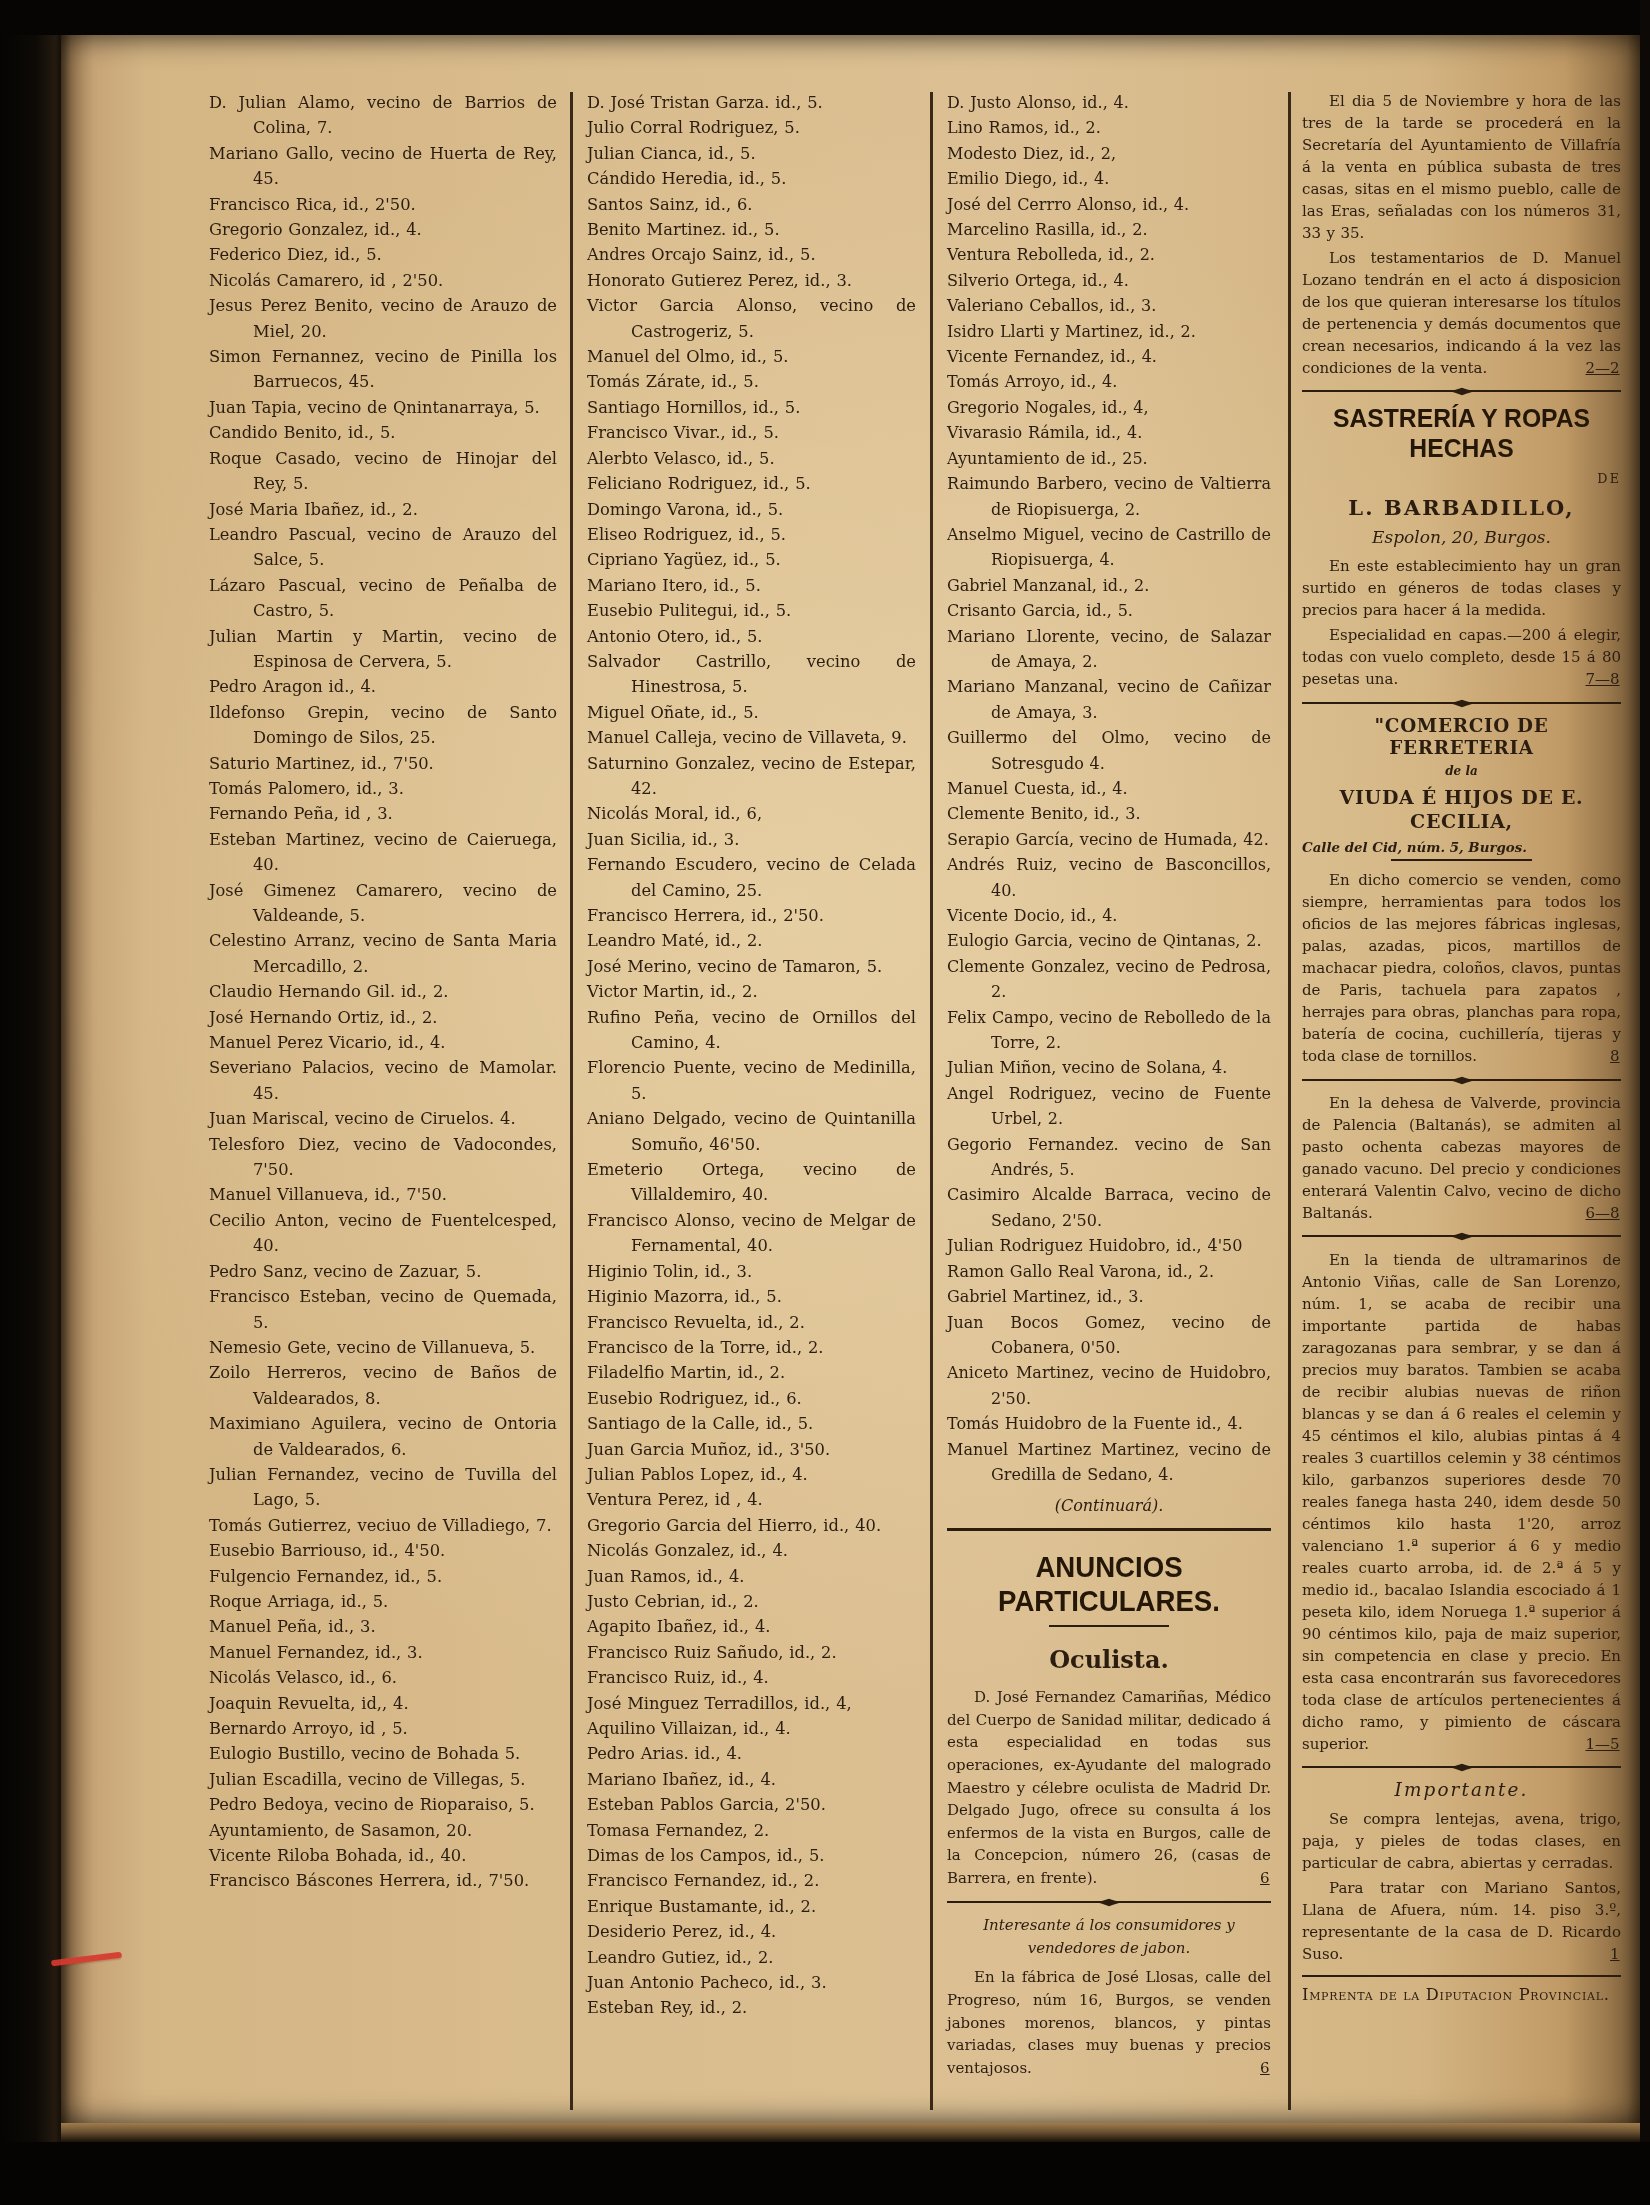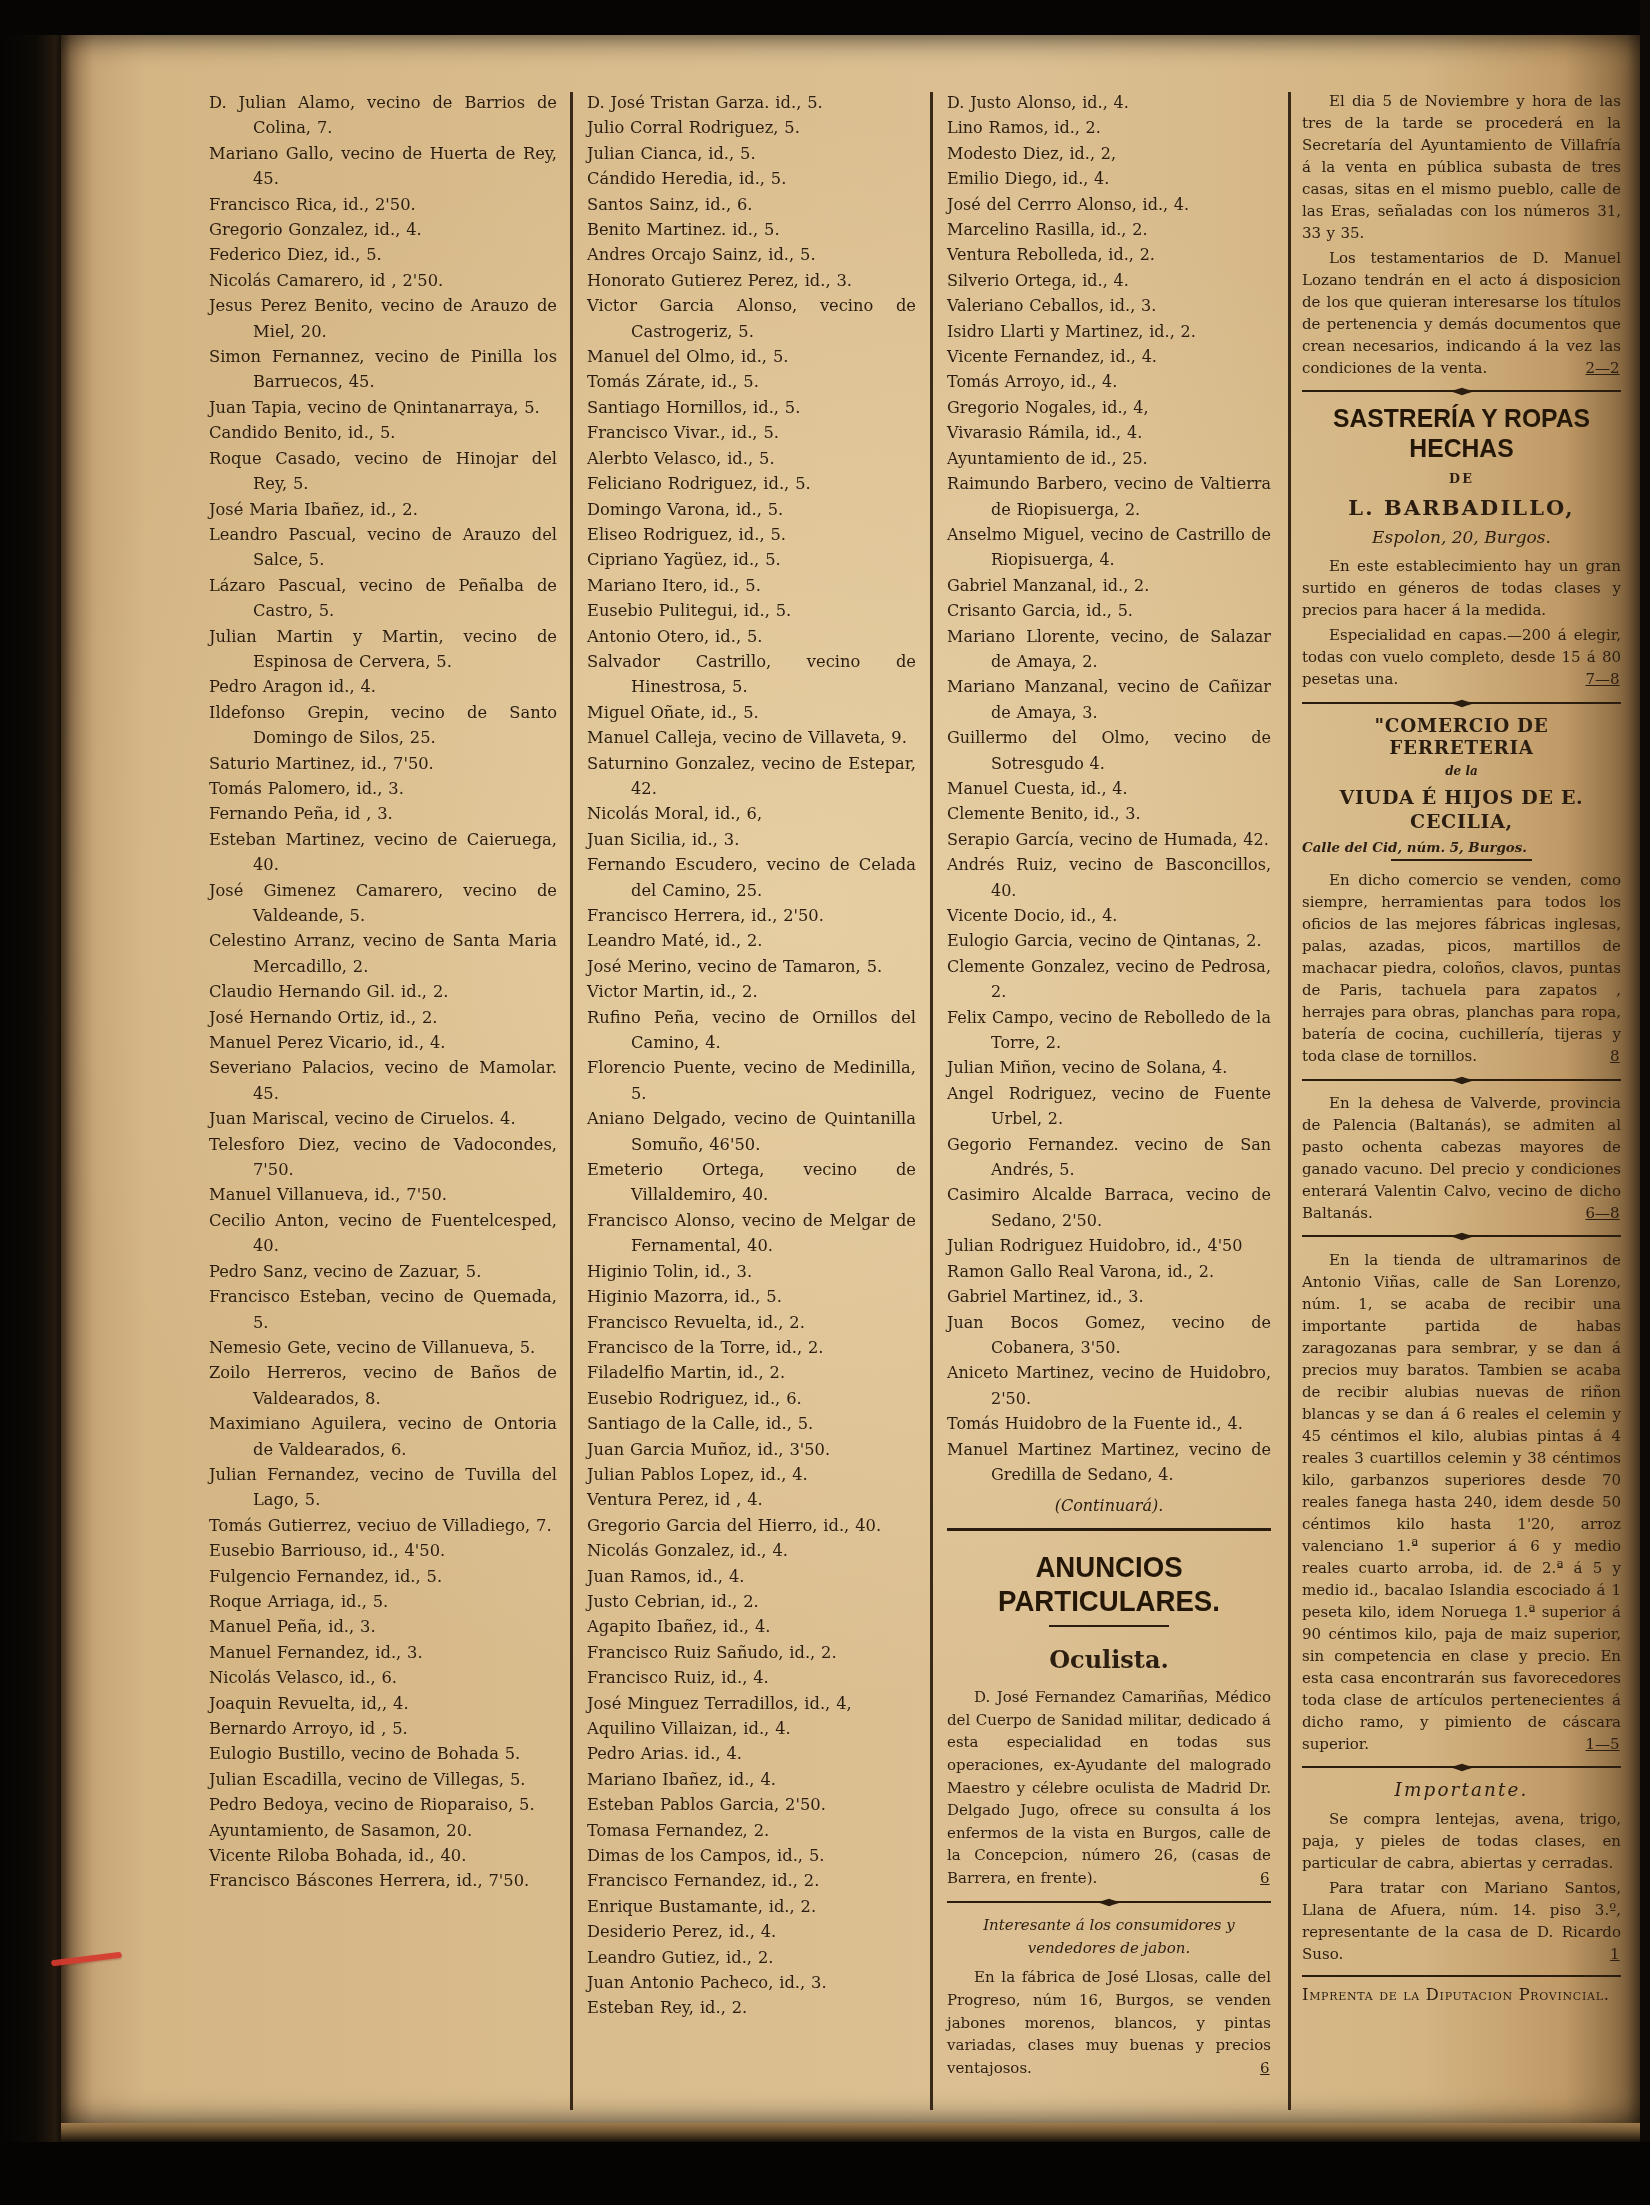--- a/index.html
+++ b/index.html
@@ -73,21 +73,21 @@
     content:"◆";position:absolute;left:50%;top:50%;
     transform:translate(-50%,-54%) scale(2.6,0.85);
     font-size:11.3px;color:#2a1c0e;line-height:0;
   }
 
   
   .h-sans{
     font-family:"Liberation Sans", sans-serif;font-weight:bold;color:#241708;
     font-size:26px;line-height:30px;text-align:center;margin:11.3px 0 4.2px 0;transform:scaleX(0.95);
   }
-  .h-de{text-align:center;font-size:12.7px;letter-spacing:2.1px;margin:0 0 5.7px 0;font-weight:bold;}
+  .h-de{text-align:right;font-size:12.7px;letter-spacing:2.1px;margin:0 0 5.7px 0;}
   .h-dela{text-align:center;font-size:12px;font-weight:bold;font-style:italic;margin:0 0 2.8px 0;}
   .h-name{font-weight:bold;font-size:21px;line-height:25.4px;text-align:center;letter-spacing:2.1px;margin:0 0 5.7px 0;}
   .h-name2{font-weight:bold;font-size:19px;line-height:24px;text-align:center;letter-spacing:0.7px;margin:0 0 2.8px 0;}
   .h-addr{font-style:italic;font-size:17px;text-align:center;margin:0 0 7px 0;}
   .h-cid{font-weight:bold;font-style:italic;font-size:13.4px;text-align:left;margin:0 0 1.4px 0;}
   .h-caps{font-weight:bold;font-size:18.4px;text-align:center;letter-spacing:0.7px;margin:10px 0 1.4px 0;}
   .rule-under{width:141px;height:1.4px;background:#2a1c0e;margin:1.4px auto 8.5px auto;}
   .h-imp{font-style:italic;font-size:18.4px;letter-spacing:2.1px;text-align:center;margin:8.5px 0 7px 0;}
   .footer-rule{height:2.1px;background:#2a1c0e;margin:10px 0 7px 0;}
   .footer-text{font-variant:small-caps;letter-spacing:0.7px;font-size:16.3px;text-indent:0;}
@@ -272,21 +272,21 @@
       <div class="entry">Eulogio Garcia, vecino de Qintanas, 2.</div>
       <div class="entry">Clemente Gonzalez, vecino de Pedrosa, 2.</div>
       <div class="entry">Felix Campo, vecino de Rebolledo de la Torre, 2.</div>
       <div class="entry">Julian Miñon, vecino de Solana, 4.</div>
       <div class="entry">Angel Rodriguez, vecino de Fuente Urbel, 2.</div>
       <div class="entry">Gegorio Fernandez. vecino de San Andrés, 5.</div>
       <div class="entry">Casimiro Alcalde Barraca, vecino de Sedano, 2'50.</div>
       <div class="entry">Julian Rodriguez Huidobro, id., 4'50</div>
       <div class="entry">Ramon Gallo Real Varona, id., 2.</div>
       <div class="entry">Gabriel Martinez, id., 3.</div>
-      <div class="entry">Juan Bocos Gomez, vecino de Cobanera, 3'50.</div>
+      <div class="entry">Juan Bocos Gomez, vecino de Cobanera, 0'50.</div>
       <div class="entry">Aniceto Martinez, vecino de Huidobro, 2'50.</div>
       <div class="entry">Tomás Huidobro de la Fuente id., 4.</div>
       <div class="entry">Manuel Martinez Martinez, vecino de Gredilla de Sedano, 4.</div>
     </div>
   <div class="continuara">(Continuará).</div>
   <div class="rule-heavy"></div>
   <div class="anuncios-title">ANUNCIOS PARTICULARES.</div>
   <div class="rule-short"></div>
   <div class="oculista-title">Oculista.</div>
   <p class="para ads-body">

